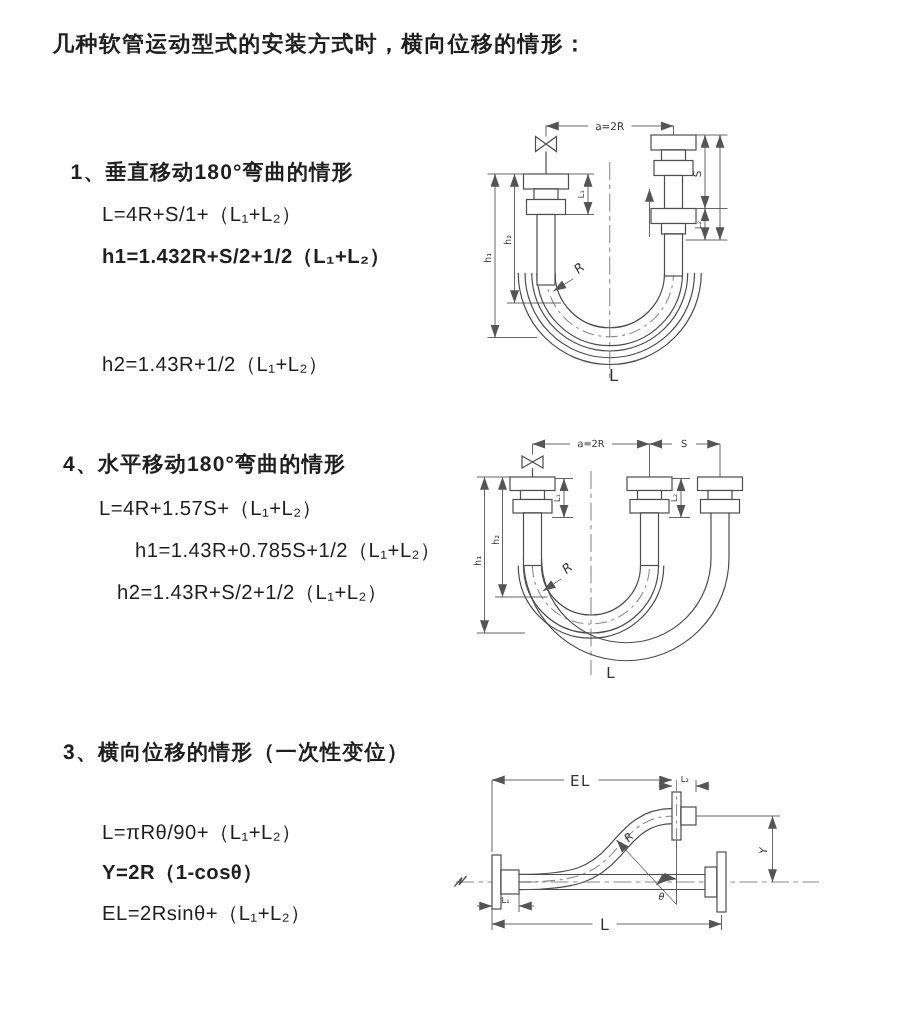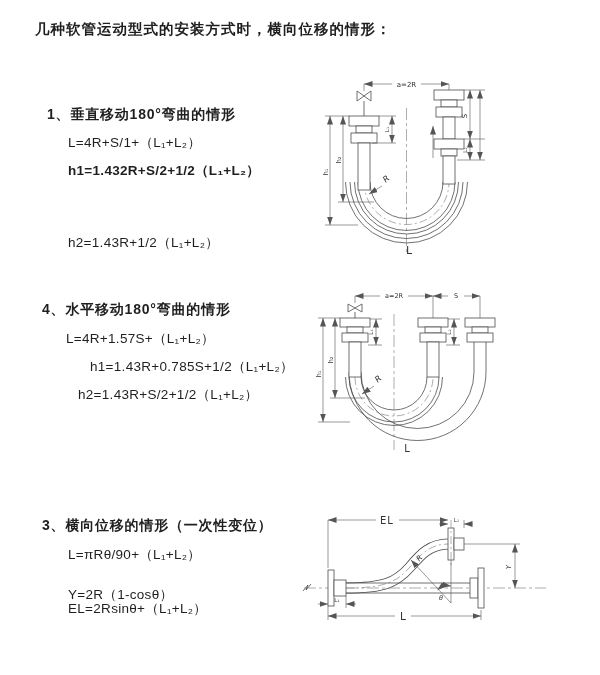--- a/index.html
+++ b/index.html
@@ -11,22 +11,22 @@
   .doc-title{left:35px;top:20px;font-size:14.5px;font-weight:600;letter-spacing:1px;}
   .sec-heading{font-size:14px;font-weight:600;letter-spacing:0.8px;}
   .formula{font-size:13.5px;font-weight:500;letter-spacing:0.3px;}
   
   #h1x{left:47px;top:106px;}
   #f11{left:68px;top:134px;} #f12{left:68px;top:162px;font-weight:bold;} #f13{left:68px;top:190px;margin-top:44px;}
   
   #h2x{left:42px;top:301px;}
   #f21{left:66px;top:330px;} #f22{left:54px;top:358px;margin-left:36px;} #f23{left:66px;top:386px;margin-left:12px;}
   
-  #h3x{left:42px;top:517px;text-align:right;}
-  #f31{left:68px;top:546px;} #f32{left:68px;top:586px;} #f33{left:68px;top:600px;}
+  #h3x{left:42px;top:493px;text-align:right;}
+  #f31{left:68px;top:546px;} #f32{left:68px;top:573px;font-weight:bold;} #f33{left:68px;top:600px;}
   svg{position:absolute;overflow:visible;}
   #svg1{left:312px;top:70px;}
   #svg2{left:310px;top:282px;}
   #svg3{left:298px;top:500px;}
   svg text{fill:#333;font-family:"DejaVu Sans","Liberation Sans",sans-serif;}
   .dim{stroke:#555;stroke-width:0.6;fill:none;}
   .draw{stroke:#4d4d4d;stroke-width:0.8;fill:none;}
   .fit{stroke:#4d4d4d;stroke-width:0.8;fill:#ffffff;}
   .cl{stroke:#8a8a8a;stroke-width:0.7;fill:none;stroke-dasharray:12 3 3 3;}
   .cla{stroke:#8a8a8a;stroke-width:0.7;fill:none;stroke-dasharray:8 3 2 3;}

